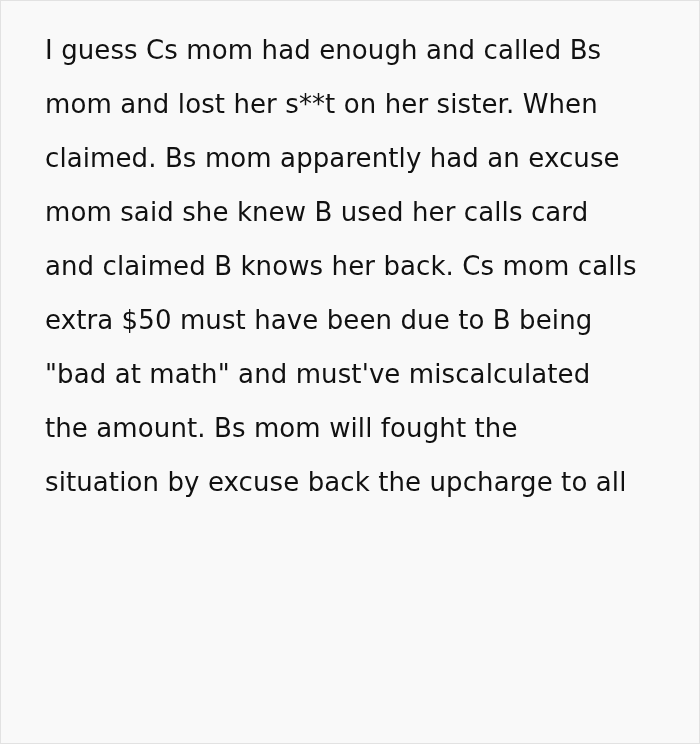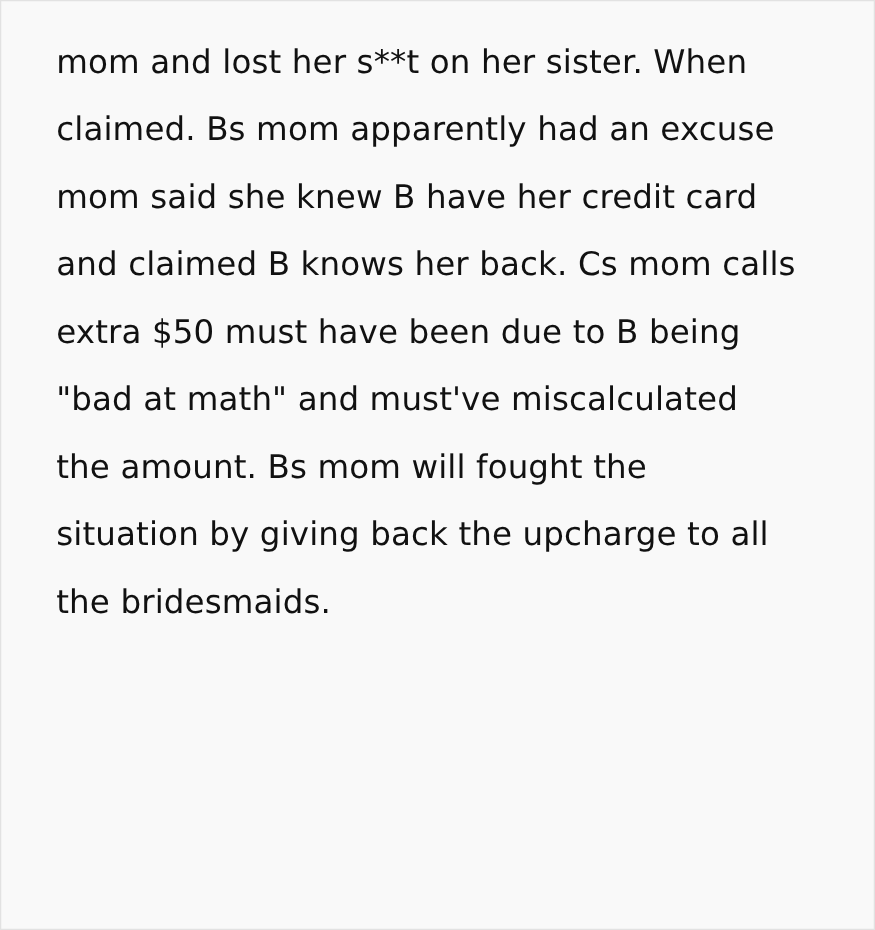--- a/index.html
+++ b/index.html
@@ -31,23 +31,23 @@
     .line {
       display: block;
       white-space: nowrap;
     }
   </style>
 </head>
 <body>
 
 <div class="card">
   <p class="text">
+    <span class="line">I guess Cs mom had enough and called Bs</span>
     <span class="line">mom and lost her s**t on her sister. When</span>
     <span class="line">claimed. Bs mom apparently had an excuse</span>
-    <span class="line">mom said she knew B have her credit card</span>
+    <span class="line">mom said she knew B used her calls card</span>
     <span class="line">and claimed B knows her back. Cs mom calls</span>
     <span class="line">extra $50 must have been due to B being</span>
     <span class="line">"bad at math" and must've miscalculated</span>
     <span class="line">the amount. Bs mom will fought the</span>
-    <span class="line">situation by giving back the upcharge to all</span>
-    <span class="line">the bridesmaids.</span>
+    <span class="line">situation by excuse back the upcharge to all</span>
   </p>
 </div>
 
 </body></html>

